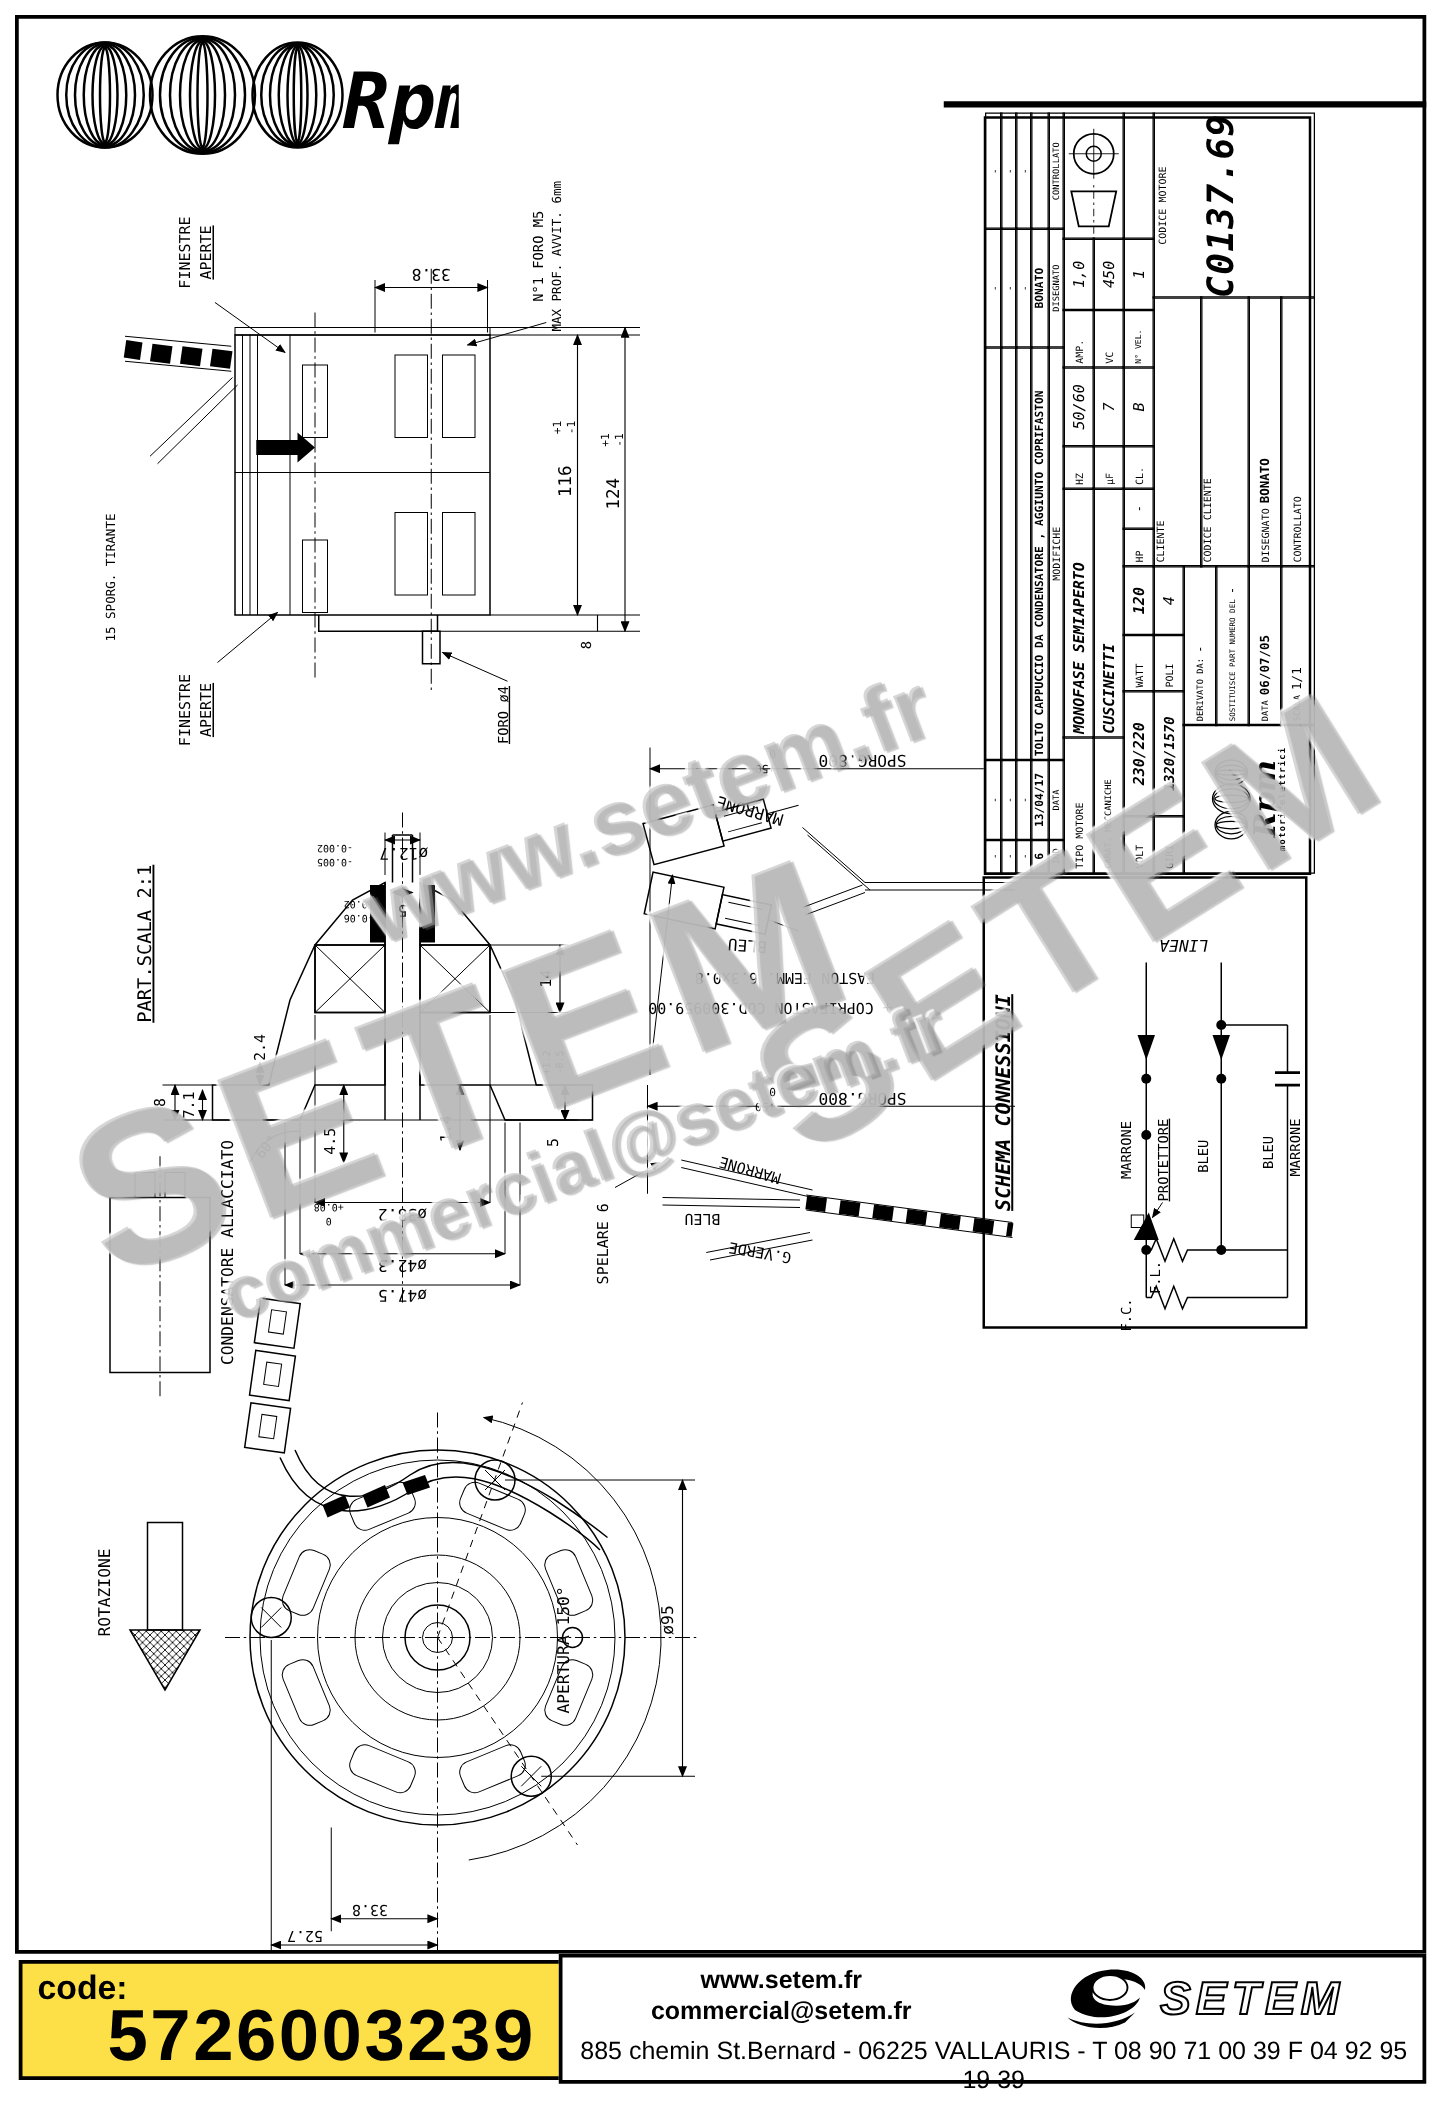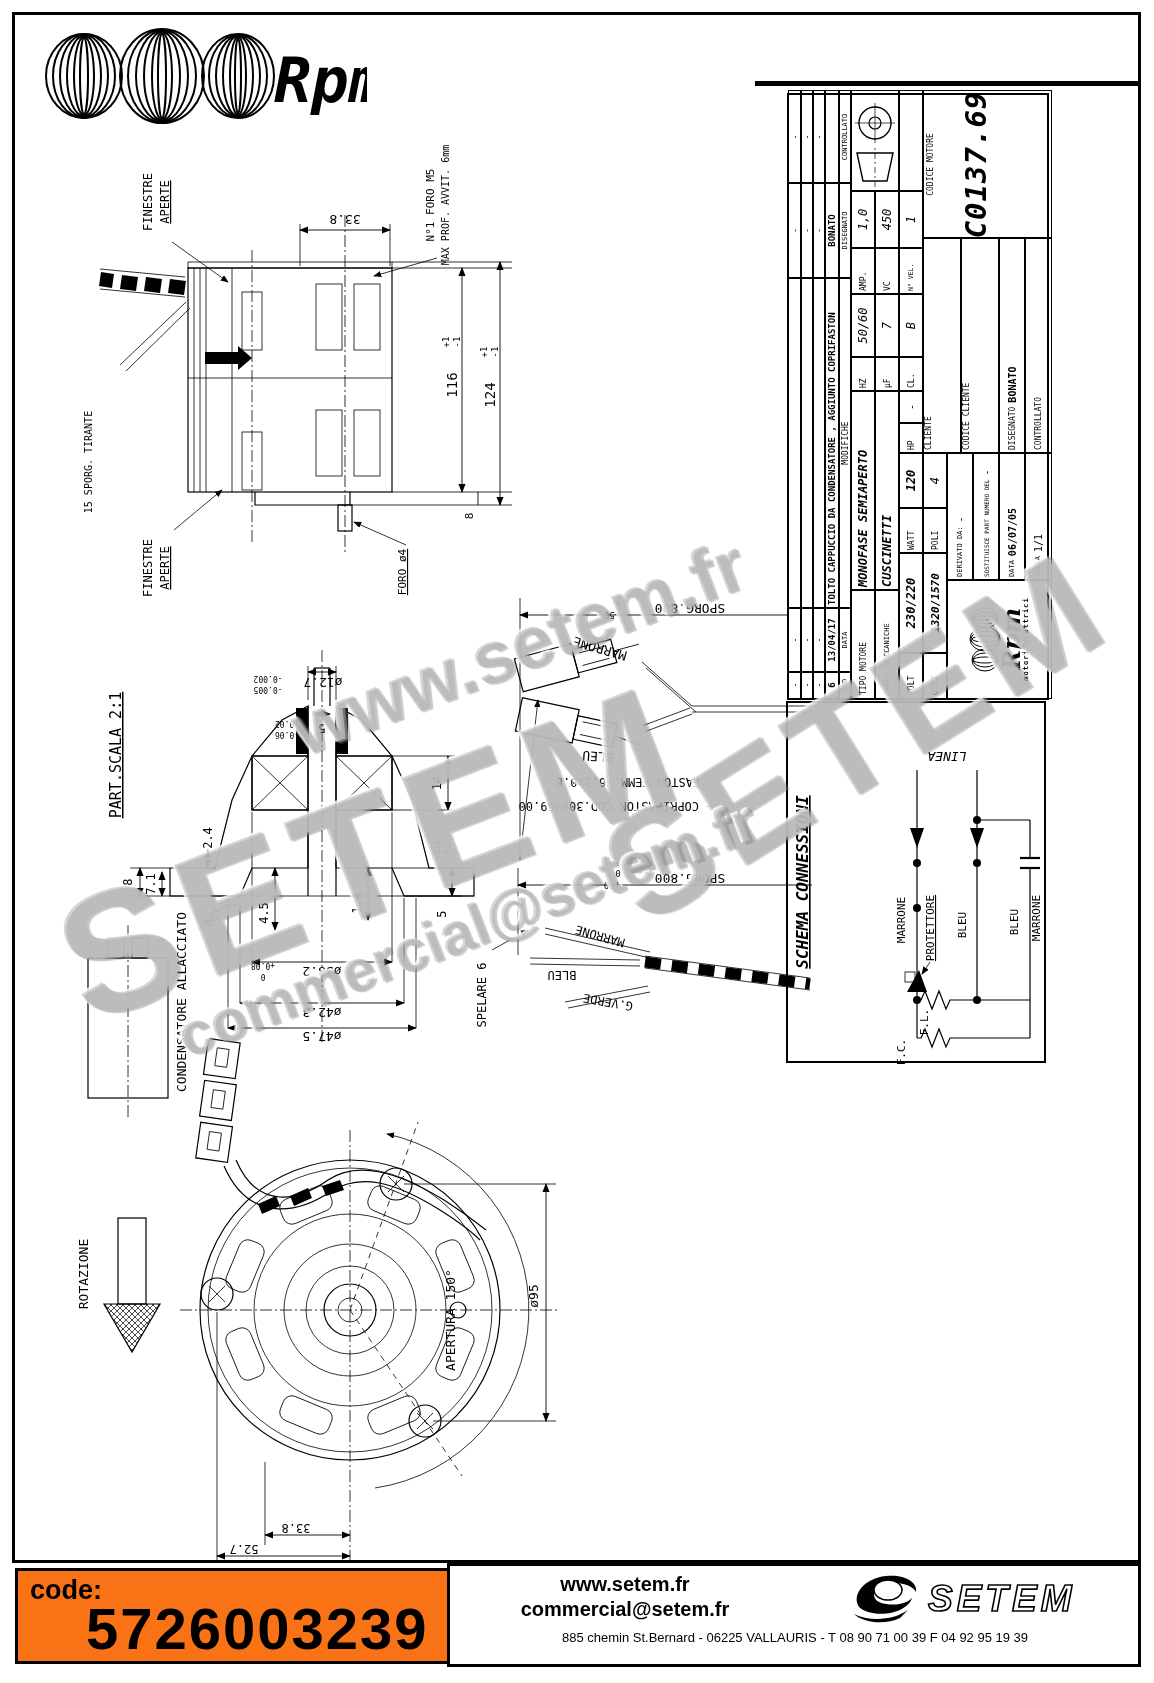--- a/index.html
+++ b/index.html
@@ -28,26 +28,26 @@
   .pair { gap:4px; }
   
   .wm { position:absolute; z-index:5; font-weight:bold; white-space:nowrap; pointer-events:none;
         color:rgba(175,175,175,0.50);
         text-shadow:2px 2px 1px rgba(110,110,110,0.38), -2px -2px 1px rgba(255,255,255,0.85); }
   .wm1 { left:295px; top:690px; font-size:74px; transform:rotate(-21deg); transform-origin:0 50%; }
   .wm2 { left:618px; top:800px; font-size:148px; letter-spacing:10px; transform:rotate(-32deg); transform-origin:0 50%; }
   .wm3 { left:66px;  top:870px; font-size:172px; letter-spacing:12px; transform:rotate(-21deg); transform-origin:0 50%; }
   .wm4 { left:180px; top:1005px; font-size:59px; transform:rotate(-21deg); transform-origin:0 50%; }
   
-  .code-box { position:absolute; left:15px; top:1568px; width:470px; height:96px; border:3px solid #000; z-index:6; background:#f97316; }
+  .code-box { position:absolute; left:15px; top:1568px; width:470px; height:96px; border:3px solid #000; z-index:6; background:#fde047; }
   .code-box .cl { position:absolute; left:12px; top:4px; font-size:27px; font-weight:bold; }
   .code-box .cv { position:absolute; left:68px; top:24px; font-size:58px; font-weight:bold; letter-spacing:2px;text-align:center; }
   .foot-right { position:absolute; left:447px; top:1563px; width:694px; height:104px; border:3px solid #000; z-index:6; background:#fff; }
   .foot-web { position:absolute; left:10px; top:6px; width:330px; text-align:center; font-size:20px; font-weight:bold; line-height:25px; }
-  .foot-addr { position:absolute; left:10px; top:64px; width:670px; text-align:center; font-size:13px; }
+  .foot-addr { position:absolute; left:10px; top:64px; width:670px; text-align:center; font-size:20px; }
   .setem-logo-txt { position:absolute; left:478px; top:12px; font-size:37px; font-weight:bold; font-style:italic; letter-spacing:4px; color:#fff; -webkit-text-stroke:1.6px #000; text-shadow:none; }
   svg.main { position:absolute; left:0; top:0; z-index:1; }
   svg text { font-family:"DejaVu Sans Mono", monospace; fill:#000; }
   .ln { stroke:#000; fill:none; stroke-width:1.2; }
   .thin { stroke:#000; fill:none; stroke-width:0.8; }
   .dim { stroke:#000; fill:none; stroke-width:0.9; }
   .cl2 { stroke:#000; fill:none; stroke-width:0.8; stroke-dasharray:12 3 2 3; }
   .dsh { stroke:#000; fill:none; stroke-width:0.8; stroke-dasharray:6 5; }
 </style>
 </head>

